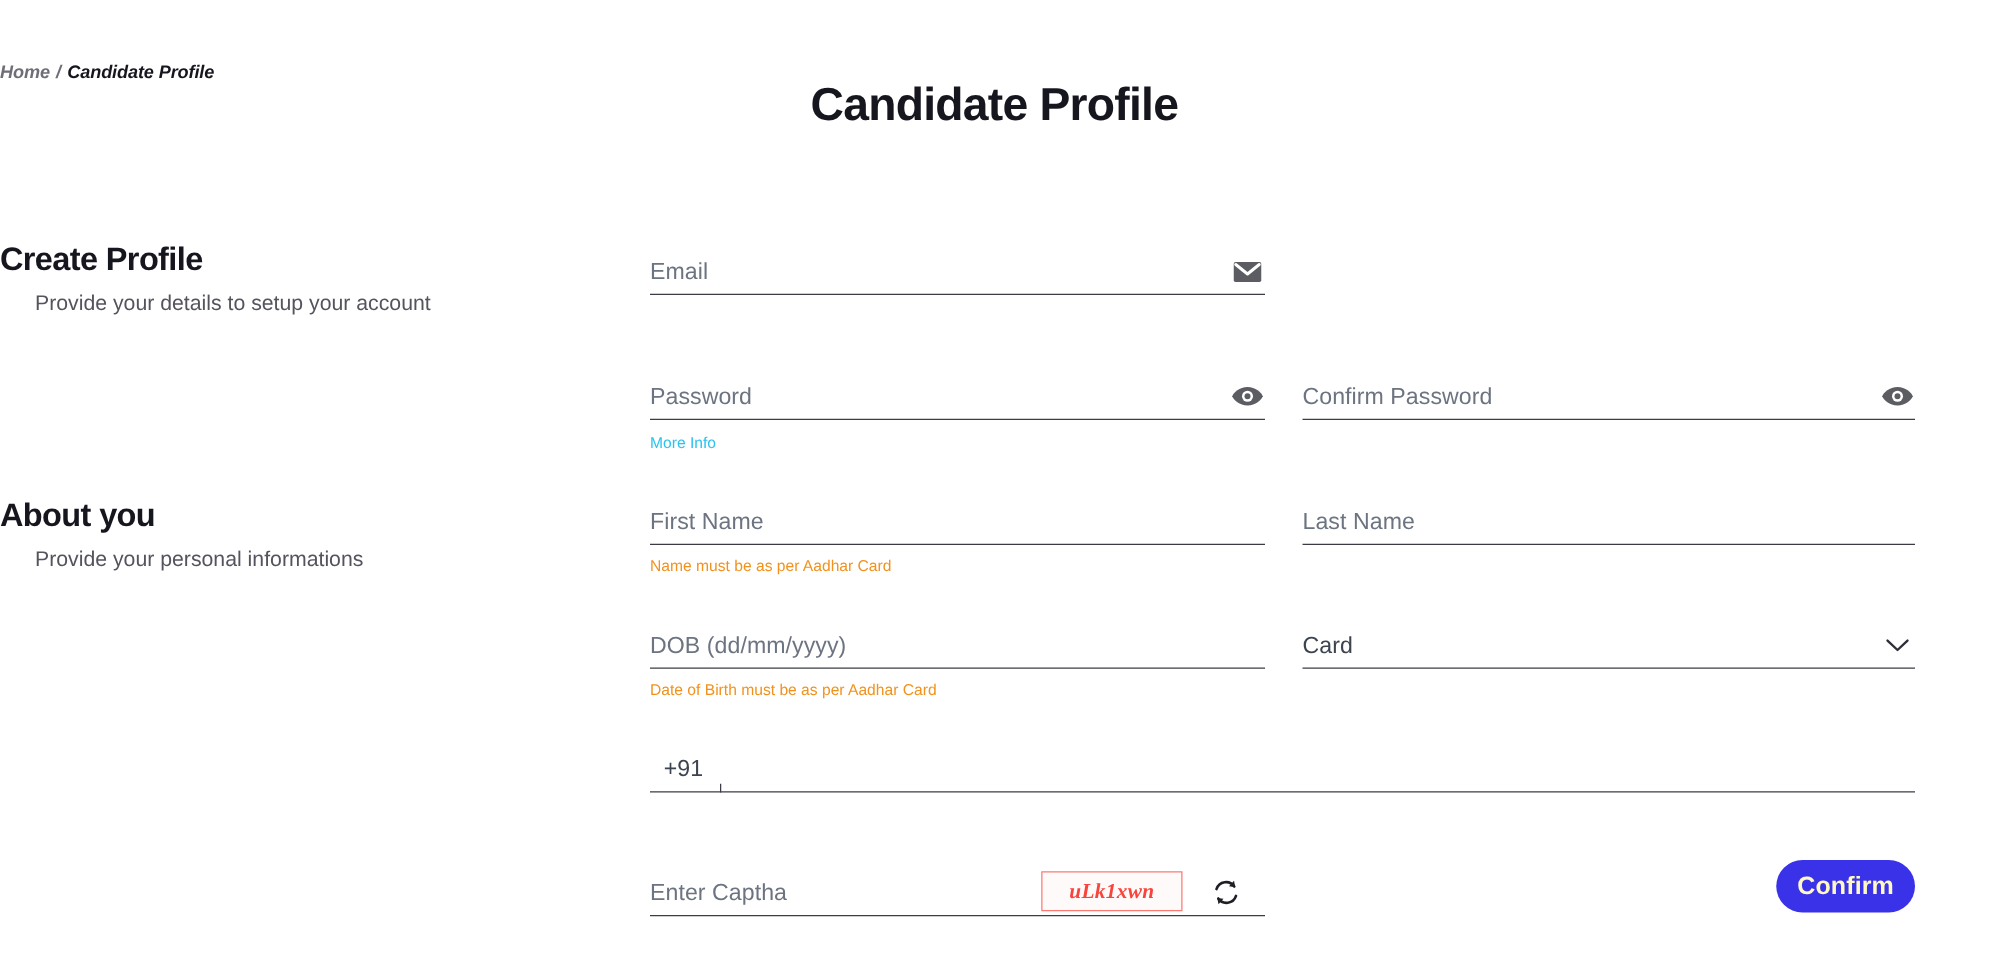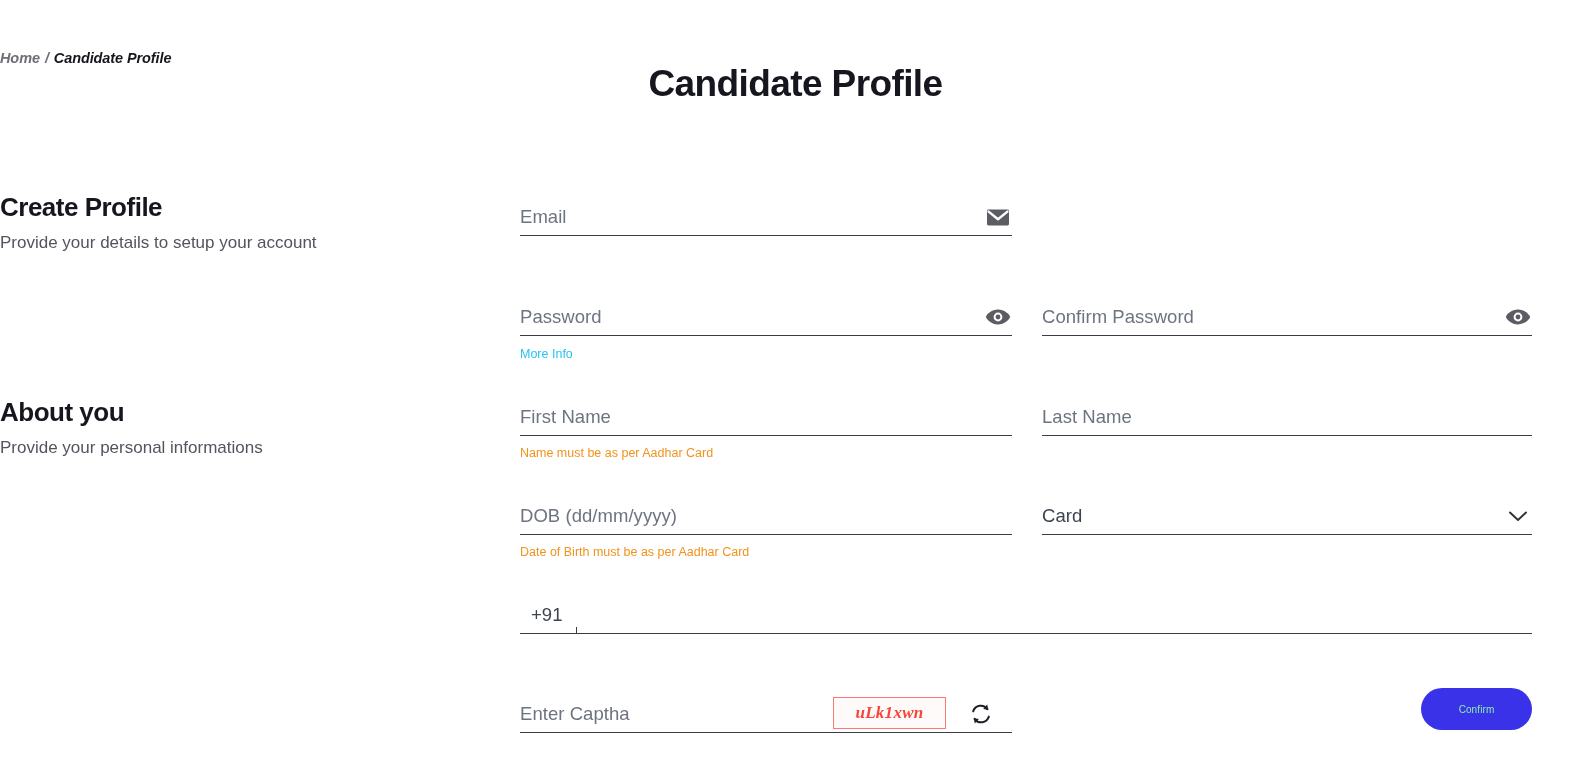--- a/index.html
+++ b/index.html
@@ -54,20 +54,21 @@
     color: #16161f;
     line-height: 1;
     margin: 0;
   }
   .section-block .section-sub {
     font-size: 17px;
     color: #54545e;
     margin-top: 14px;
     line-height: 1;
     white-space: nowrap;
+    margin-left: 28px;
   }
   #block-create { top: 194px; }
   #block-about  { top: 399px; }
 
   
   #form-area { position: absolute; left: 520px; top: 0; width: 1012px; height: 775px; }
 
   .field {
     position: absolute;
     border-bottom: 1.6px solid #3c3c46;
@@ -169,23 +170,23 @@
   
   #confirm-button {
     position: absolute;
     left: 1421px;
     top: 688px;
     width: 111px;
     height: 42px;
     border: none;
     border-radius: 21px;
     background: #3a32e8;
-    color: #86efac;
-    font-size: 10px;
-    font-weight: normal;
+    color: #fef9c3;
+    font-size: 20px;
+    font-weight: bold;
     font-family: "Liberation Sans", sans-serif;
     cursor: pointer;
     letter-spacing: 0.1px;
   }
 
   .icon-svg { display: block; }
 </style>
 </head>
 <body>
 

